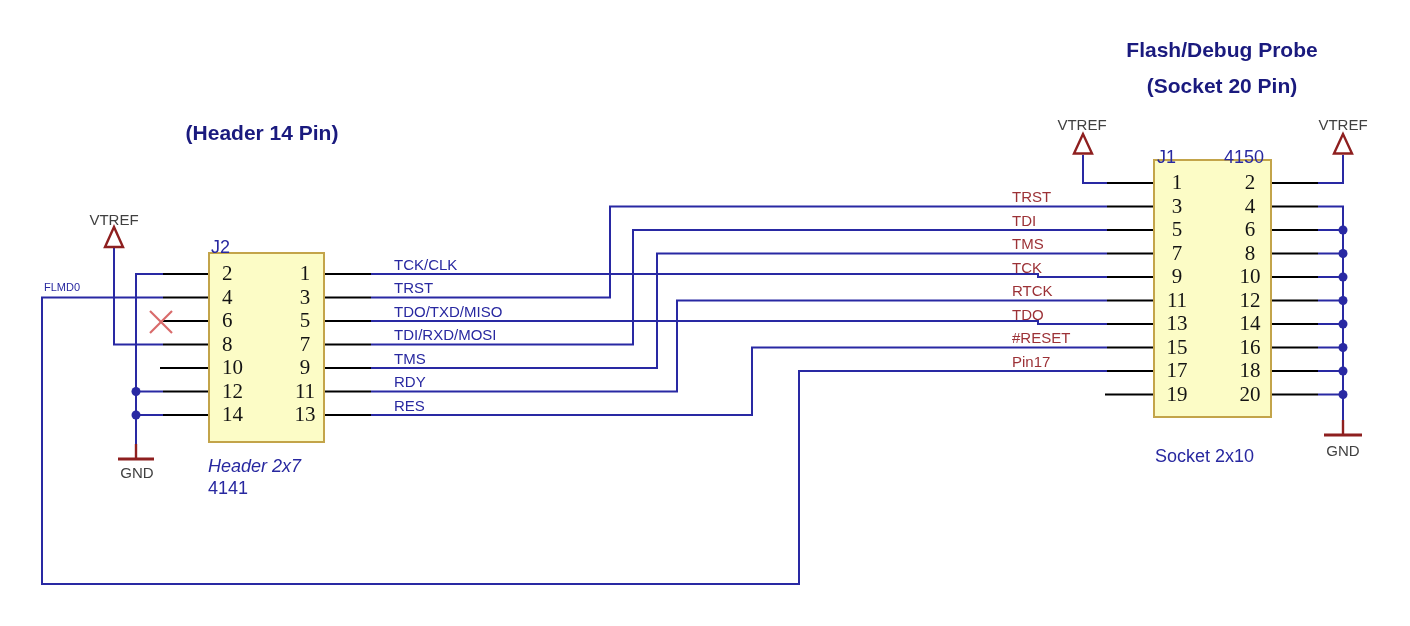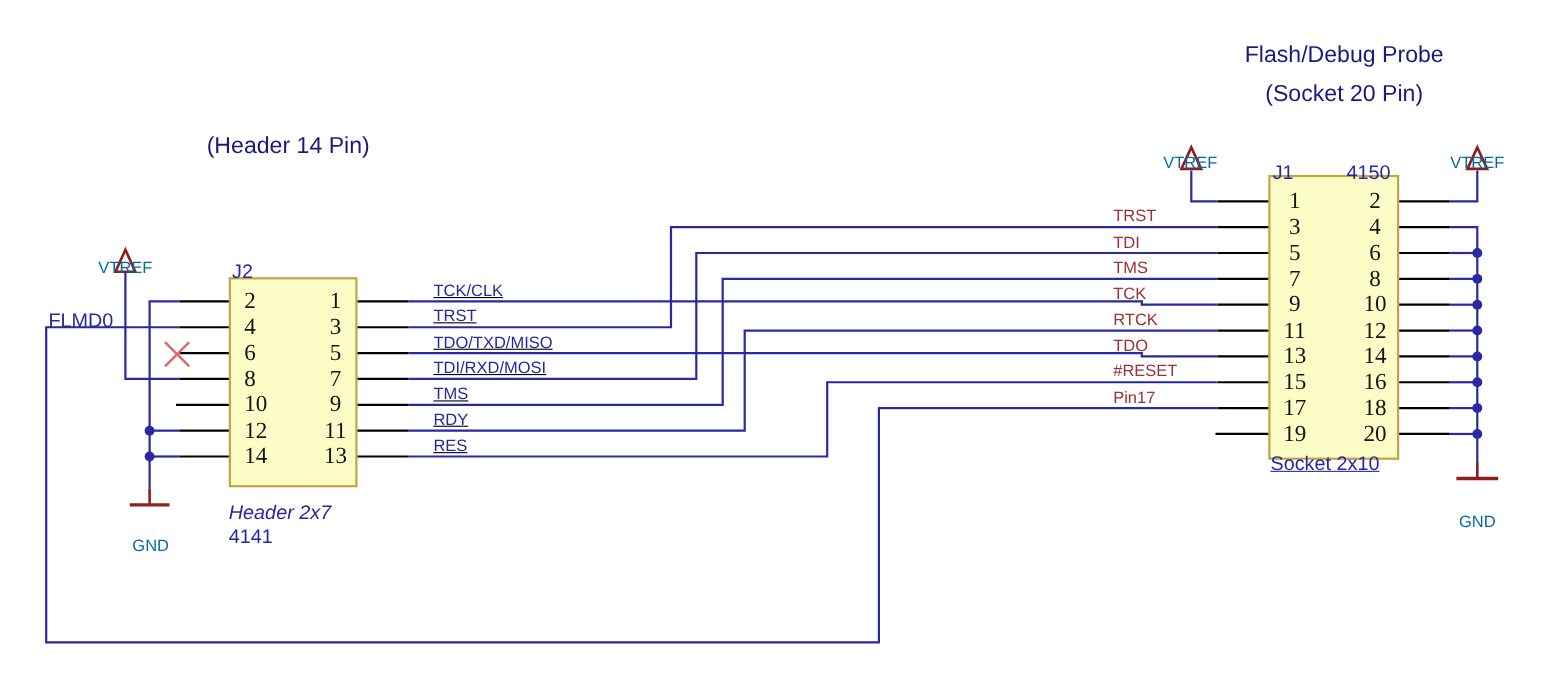--- a/index.html
+++ b/index.html
@@ -3,42 +3,42 @@
 <meta charset="utf-8">
 <style>
   html,body{margin:0;padding:0;background:#ffffff;}
   #canvas{
     position:relative;width:1410px;height:626px;background:#ffffff;overflow:hidden;
     font-family:"Liberation Sans",sans-serif;
   }
   #wires{position:absolute;left:0;top:0;z-index:3;}
   .abs{position:absolute;}
   .title{
-    color:#1a1a7e;font-size:21px;font-weight:normal;white-space:nowrap;
+    color:#1a1a7e;font-size:21px;font-weight:bold;white-space:nowrap;
     transform:translateX(-50%);z-index:4;
   }
   .pwr{
-    color:#0369a1;font-size:15px;white-space:nowrap;transform:translateX(-50%);z-index:4;margin-top:24px;
+    color:#404040;font-size:15px;white-space:nowrap;transform:translateX(-50%);z-index:4;
   }
   .comp-box{
     position:absolute;background:#fcfcc6;border:2px solid #c3a44a;box-sizing:border-box;z-index:2;
   }
   .refdes{color:#2828a0;font-size:18px;white-space:nowrap;z-index:4;margin-top:12px;}
   .pin-col{
     position:absolute;display:flex;flex-direction:column;z-index:4;
     font-family:"Liberation Serif","DejaVu Serif",serif;font-size:21px;color:#141414;
   }
   .pin-col .pin-number{height:23.5px;line-height:23.5px;}
   .col-center{text-align:center;width:40px;}
   .col-left{text-align:left;width:44px;}
   .label-col{position:absolute;display:flex;flex-direction:column;z-index:4;}
   .label-col .sig-label{height:23.5px;line-height:16px;font-size:15px;white-space:nowrap;}
   .lbl-blue{color:#2828a0;}
   .lbl-red{color:#9c3136;}
-  .net-label{color:#2828a0;font-size:18px;white-space:nowrap;z-index:4;}
+  .net-label{color:#2828a0;font-size:11px;white-space:nowrap;z-index:4;}
 </style>
 </head>
 <body>
 
 <div id="canvas">
 
   <div class="abs title" style="left:262px;top:121px;">(Header 14 Pin)</div>
   <div class="abs title" style="left:1222px;top:38px;">Flash/Debug Probe</div>
   <div class="abs title" style="left:1222px;top:74px;">(Socket 20 Pin)</div>
 
@@ -160,21 +160,21 @@
   <div class="abs pwr" style="left:1343px;top:442px;">GND</div>
 
   <div class="abs net-label" style="left:44px;top:281px;">FLMD0</div>
 
   <div class="abs refdes" style="left:211px;top:225px;">J2</div>
   <div class="abs refdes" style="left:208px;top:444px;font-style:italic;">Header 2x7</div>
   <div class="abs refdes" style="left:208px;top:466px;">4141</div>
 
   <div class="abs refdes" style="left:1157px;top:135px;">J1</div>
   <div class="abs refdes" style="left:1224px;top:135px;text-align:right;">4150</div>
-  <div class="abs refdes" style="left:1155px;top:399px;text-decoration:underline;">Socket 2x10</div>
+  <div class="abs refdes" style="left:1155px;top:434px;">Socket 2x10</div>
 
   <div class="pin-col col-left" style="left:222px;top:262.25px;">
       <div class="pin-number">2</div>
       <div class="pin-number">4</div>
       <div class="pin-number">6</div>
       <div class="pin-number">8</div>
       <div class="pin-number">10</div>
       <div class="pin-number">12</div>
       <div class="pin-number">14</div>
     </div>
@@ -206,21 +206,21 @@
       <div class="pin-number">6</div>
       <div class="pin-number">8</div>
       <div class="pin-number">10</div>
       <div class="pin-number">12</div>
       <div class="pin-number">14</div>
       <div class="pin-number">16</div>
       <div class="pin-number">18</div>
       <div class="pin-number">20</div>
     </div>
 
-  <div class="label-col" style="left:394px;top:256.5px;text-decoration:underline;">
+  <div class="label-col" style="left:394px;top:256.5px;">
       <div class="sig-label lbl-blue">TCK/CLK</div>
       <div class="sig-label lbl-blue">TRST</div>
       <div class="sig-label lbl-blue">TDO/TXD/MISO</div>
       <div class="sig-label lbl-blue">TDI/RXD/MOSI</div>
       <div class="sig-label lbl-blue">TMS</div>
       <div class="sig-label lbl-blue">RDY</div>
       <div class="sig-label lbl-blue">RES</div>
     </div>
 
   <div class="label-col" style="left:1012px;top:189px;">

